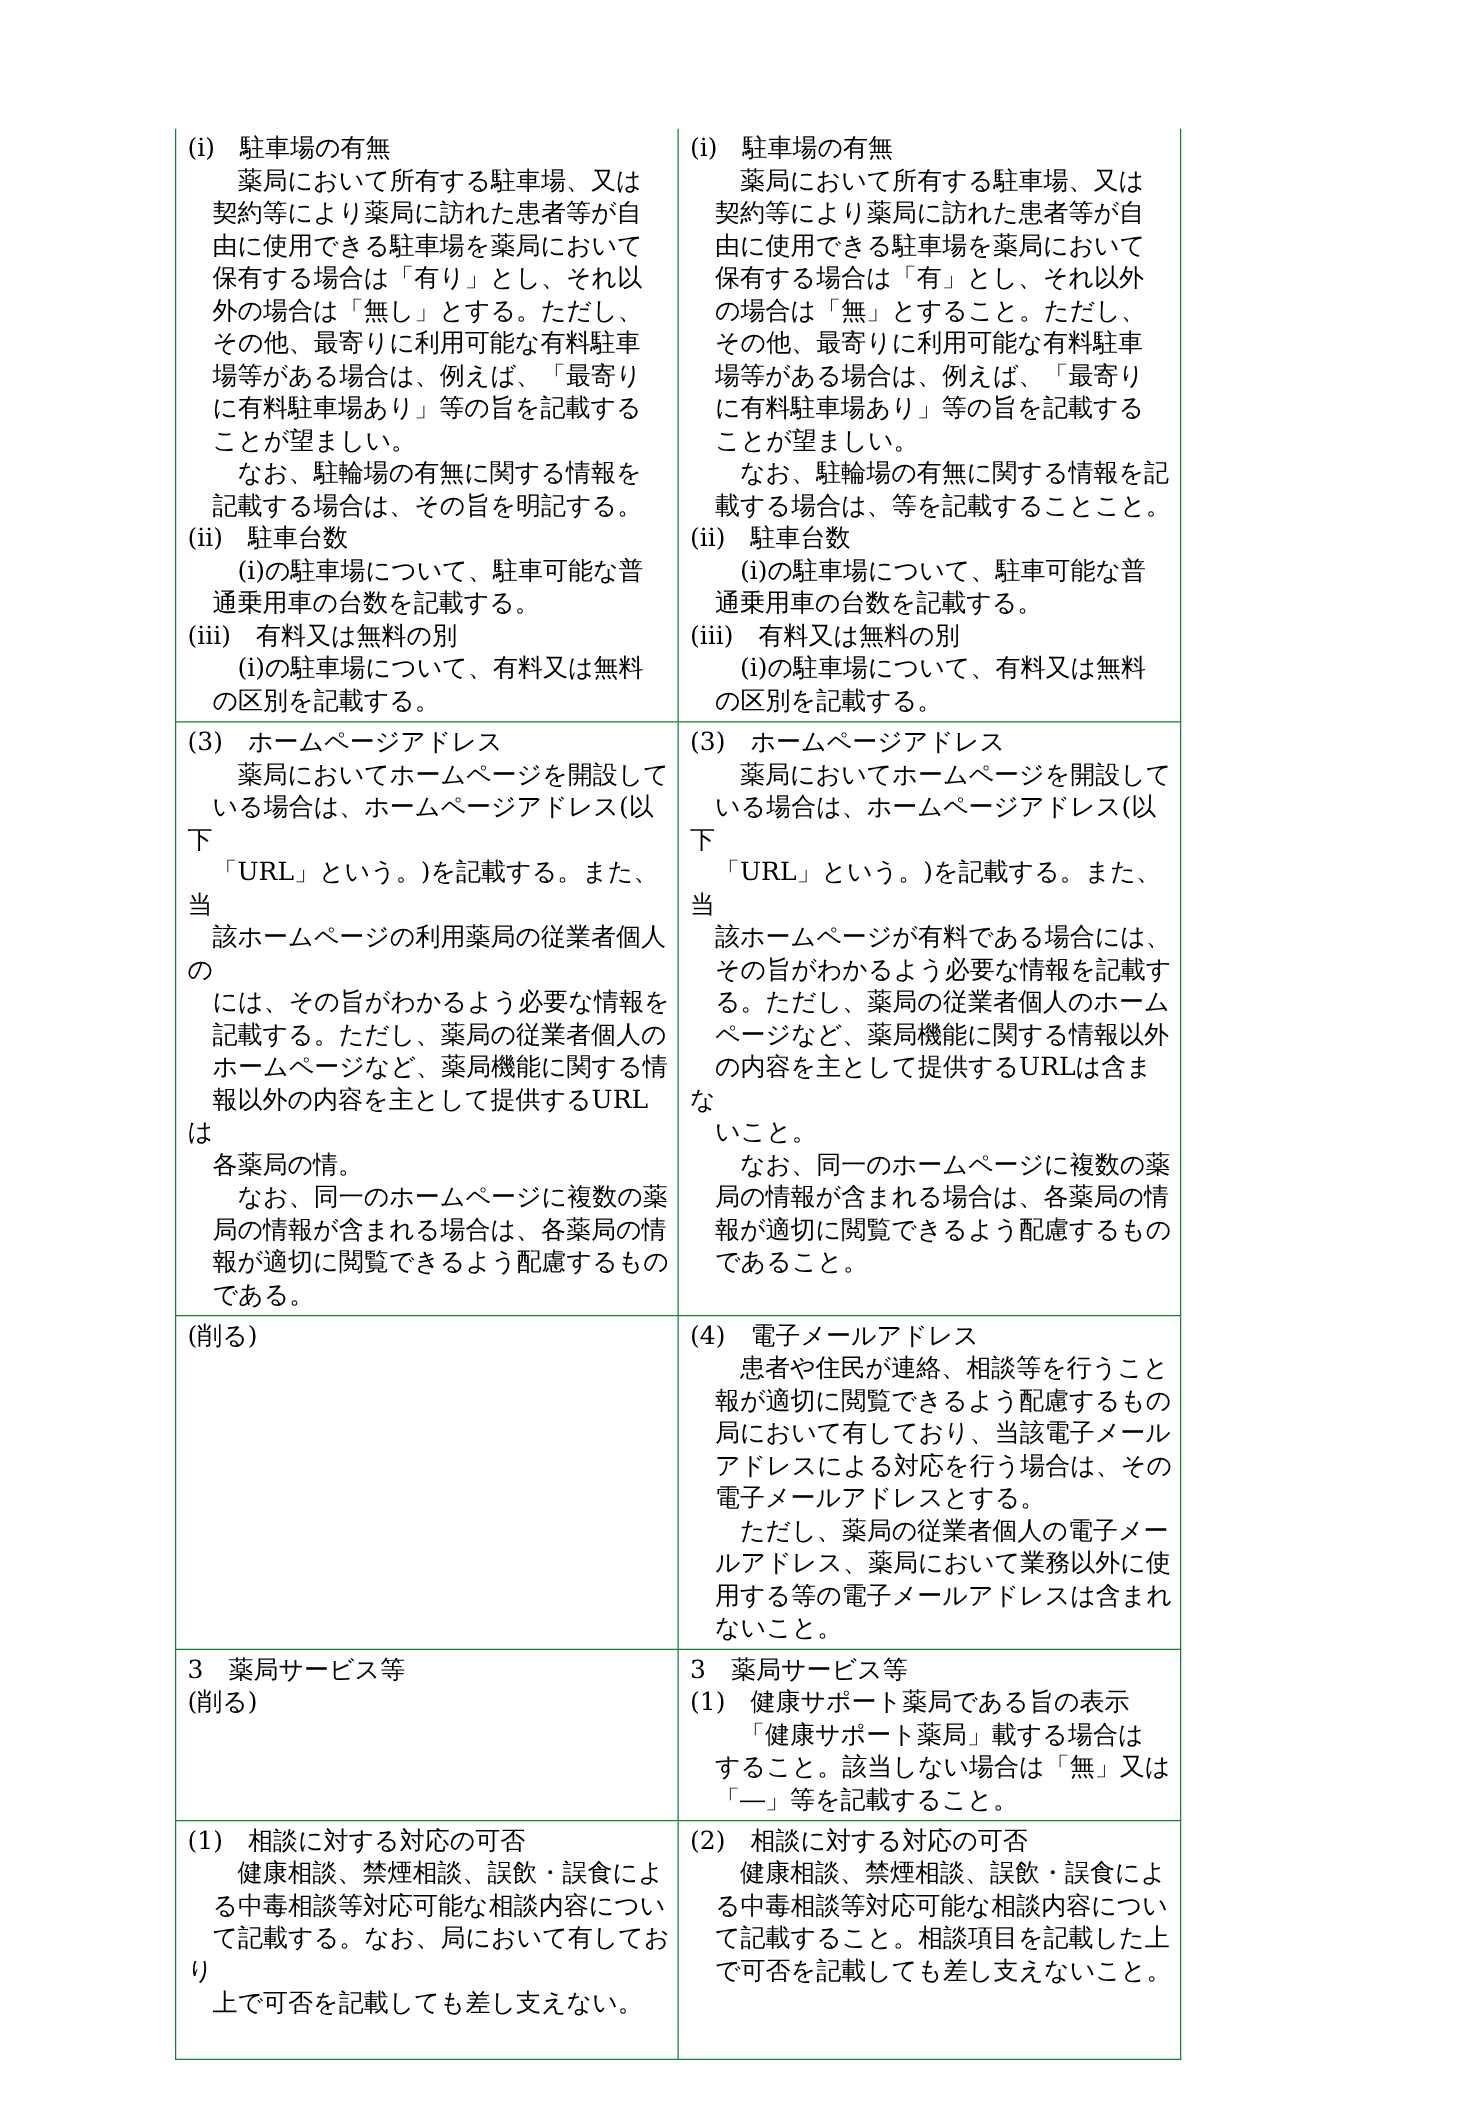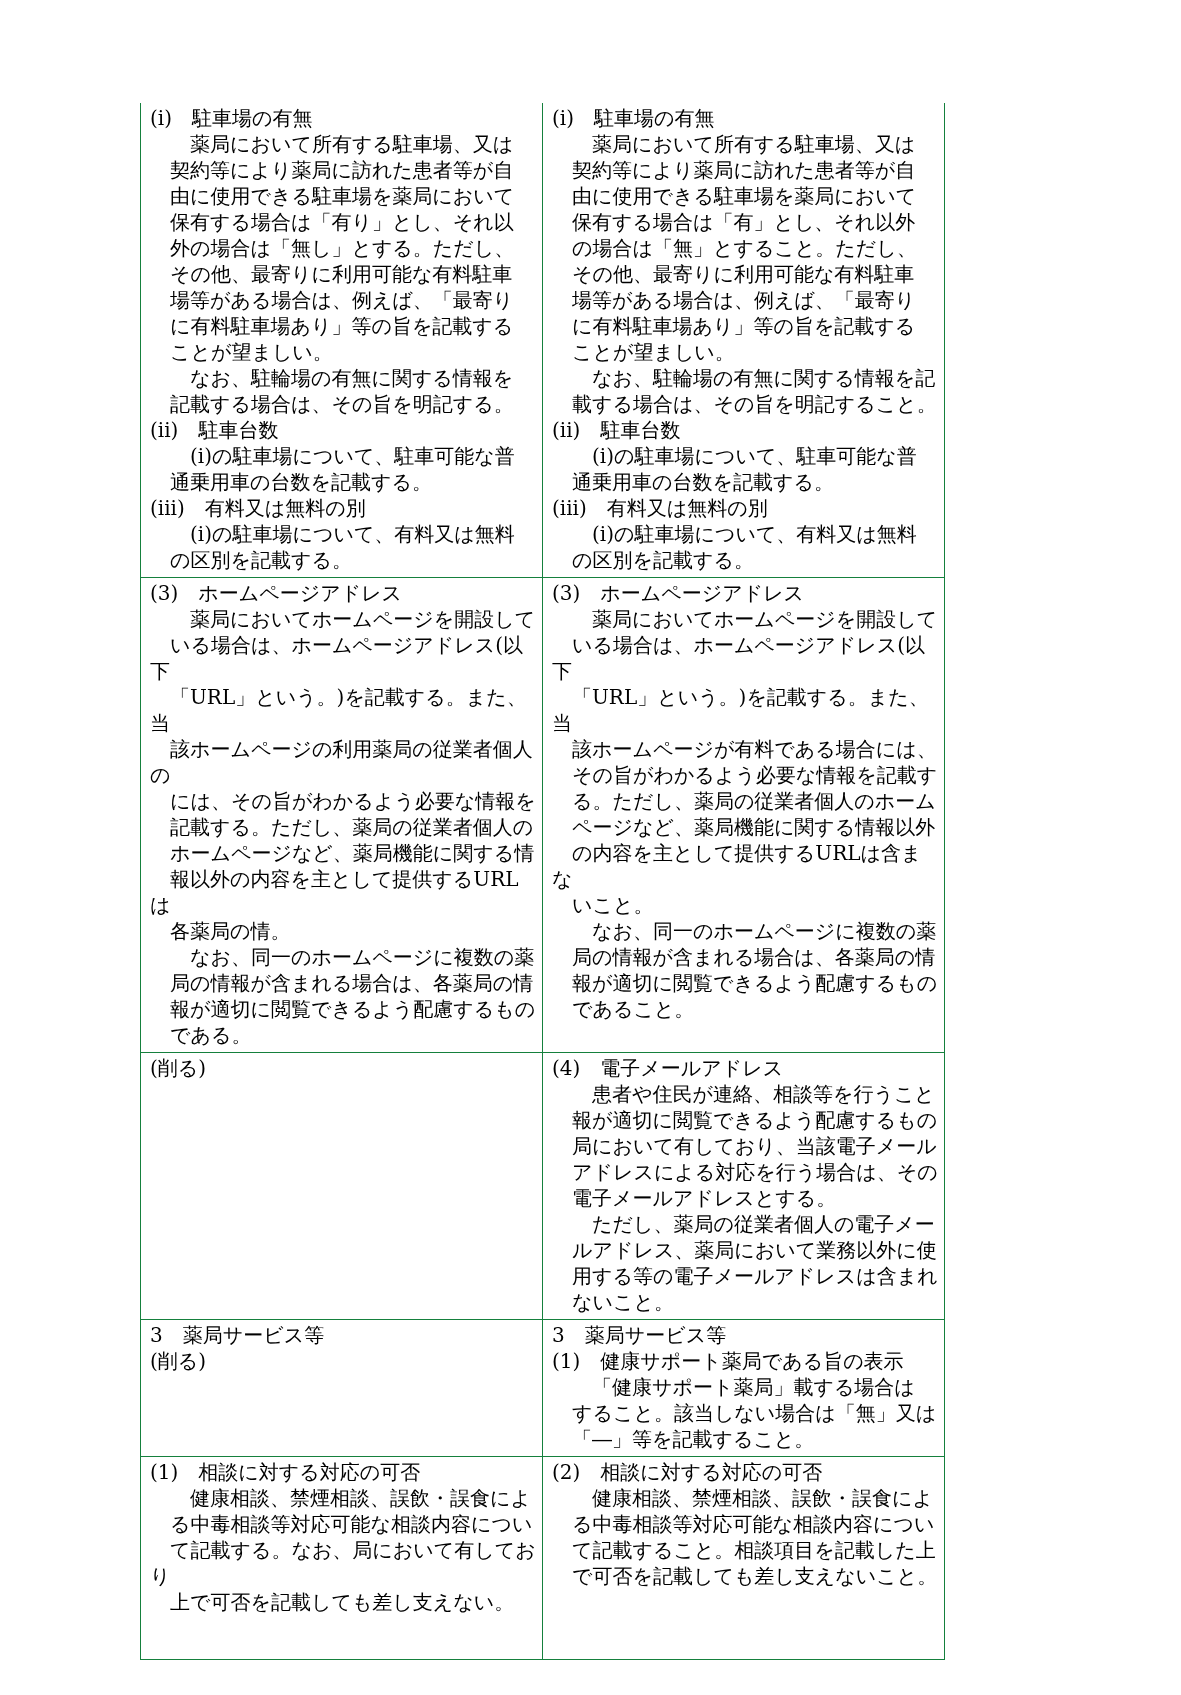--- a/index.html
+++ b/index.html
@@ -32,21 +32,21 @@
     width: 50%;
     border: 1px solid #15803d;
     vertical-align: top;
     padding: 2px 6px 4px 9px;
     font-size: 20px;
     line-height: 26px;
   }
   
   table.cmp tr:first-child td { border-top: none; }
   
-  table.cmp tr:last-child td { padding-bottom: 44px; }
+  table.cmp tr:last-child td { padding-bottom: 32px; }
   .line {
     white-space: pre-wrap;
     min-height: 26px;
   }
   .u {
     text-underline-offset: 3px;
     text-decoration-thickness: 1px;
   }
 </style>
 </head>
@@ -81,21 +81,21 @@
             <div class="line"><span>　　薬局において所有する駐車場、又は</span></div>
             <div class="line"><span>　契約等により薬局に訪れた患者等が自</span></div>
             <div class="line"><span>　由に使用できる駐車場を薬局において</span></div>
             <div class="line"><span>　保有する場合は「</span><span class="u">有</span><span>」とし、それ以外</span></div>
             <div class="line"><span>　の場合は「</span><span class="u">無</span><span>」とする</span><span class="u">こと</span><span>。ただし、</span></div>
             <div class="line"><span>　その他、最寄りに利用可能な有料駐車</span></div>
             <div class="line"><span>　場等がある場合は、例えば、「最寄り</span></div>
             <div class="line"><span>　に有料駐車場あり」等の旨を記載する</span></div>
             <div class="line"><span>　ことが望ましい。</span></div>
             <div class="line"><span>　　なお、駐輪場の有無に関する情報を記</span></div>
-            <div class="line"><span>　載する場合は、その旨を明記する</span><span class="u">こと</span><span class="u">。</span></div>
+            <div class="line"><span>　載する場合は、等を記載すること</span><span class="u">こと</span><span class="u">。</span></div>
             <div class="line"><span>(ii)　駐車台数</span></div>
             <div class="line"><span>　　(i)の駐車場について、駐車可能な普</span></div>
             <div class="line"><span>　通乗用車の台数を記載する。</span></div>
             <div class="line"><span>(iii)　有料又は無料の別</span></div>
             <div class="line"><span>　　(i)の駐車場について、有料又は無料</span></div>
             <div class="line"><span>　の区別を記載する。</span></div>
           </td>
         </tr>
         <tr>
           <td>

